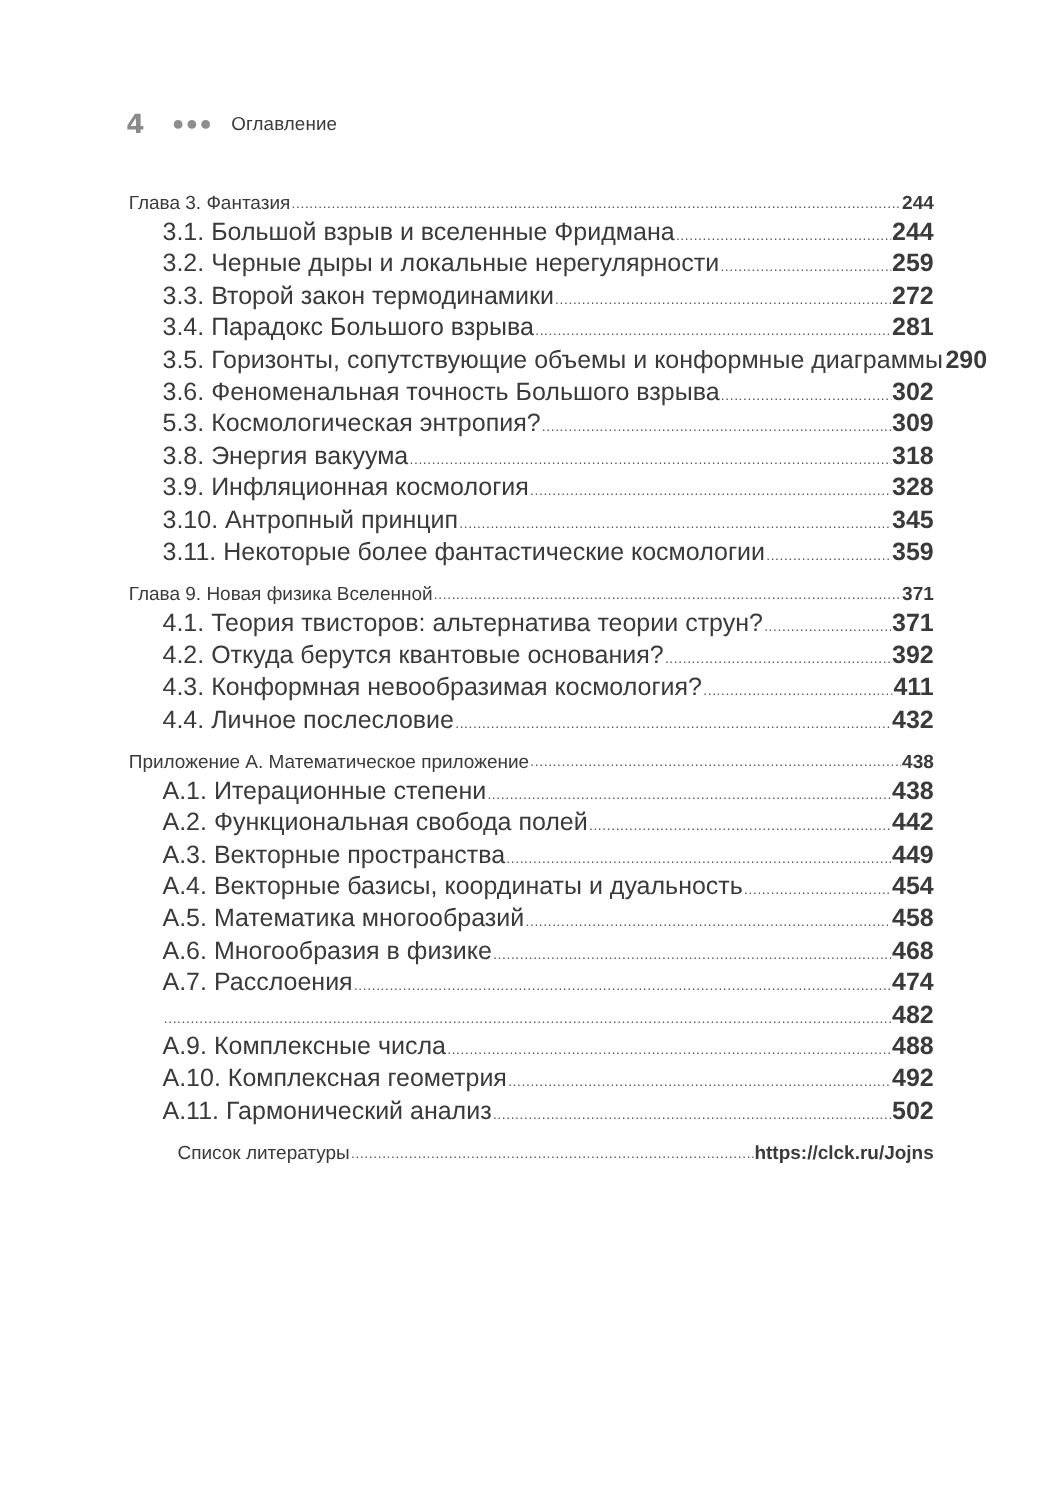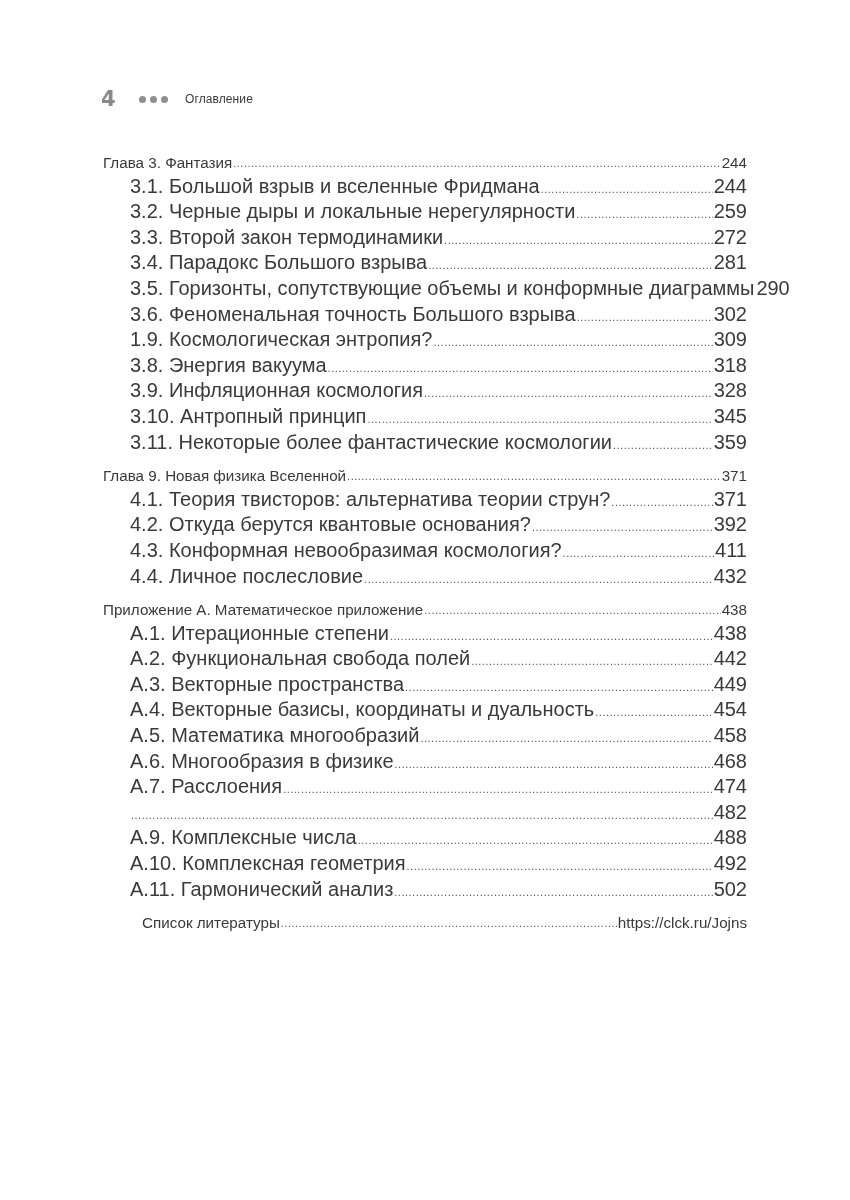--- a/index.html
+++ b/index.html
@@ -2,30 +2,30 @@
 <html><head>
   <meta charset="utf-8">
   <style>
     html, body { margin: 0; padding: 0; background: #ffffff; }
     body { width: 850px; height: 1200px; position: relative; overflow: hidden;
            font-family: "Liberation Sans", "DejaVu Sans", sans-serif; color: #3a3a3a; }
     .header { position: absolute; left: 101px; top: 86px; height: 26px; display: flex; align-items: center; }
     .page-num { font-family: "DejaVu Sans", sans-serif; font-weight: bold; font-size: 21px; color: #8a8a8a; width: 24px; }
     .dots { display: flex; gap: 4px; margin-left: 14px; margin-right: 17px; }
     .dot { width: 7px; height: 7px; border-radius: 50%; background: #8e8e8e; }
-    .running-title { font-size: 12px; color: #3a3a3a; letter-spacing: 0.1px; }
+    .running-title { font-size: 15px; color: #3a3a3a; letter-spacing: 0.1px; }
 
     .toc { position: absolute; left: 103px; top: 152px; width: 644px; }
     .entry { display: flex; align-items: baseline; font-size: 20px; line-height: 22.6px; color: #3a3a3a; white-space: nowrap; }
     .entry.level-1 { font-size: 15.2px; align-items: center; }
     .entry.level-2 { padding-left: 27px; }
     .entry .title { flex: 0 0 auto; }
     .entry .leader { flex: 1 1 auto; overflow: hidden; margin: 0 1px; color: #555; letter-spacing: 0.5px; font-size: 11px; }
     .entry .leader::before { content: "...................................................................................................................................................................................................................................................."; }
-    .entry .page { flex: 0 0 auto; }
+    .entry .page { flex: 0 0 auto; font-weight: bold; }
     .group { margin-bottom: 9px; }
     .group.last { margin-top: 2px; margin-left: 39px; }
   </style>
 </head>
 <body>
 
 <div class="header">
   <span class="page-num">4</span>
   <span class="dots">
     <span class="dot"></span>
@@ -68,21 +68,21 @@
           <span class="title">3.5. Горизонты, сопутствующие объемы и конформные диаграммы</span>
           <span class="leader"></span>
           <span class="page">290</span>
         </div>
         <div class="entry level-2">
           <span class="title">3.6. Феноменальная точность Большого взрыва</span>
           <span class="leader"></span>
           <span class="page">302</span>
         </div>
         <div class="entry level-2">
-          <span class="title">1.9. Космологическая энтропия?</span>
+          <span class="title">5.3. Космологическая энтропия?</span>
           <span class="leader"></span>
           <span class="page">309</span>
         </div>
         <div class="entry level-2">
           <span class="title">3.8. Энергия вакуума</span>
           <span class="leader"></span>
           <span class="page">318</span>
         </div>
         <div class="entry level-2">
           <span class="title">3.9. Инфляционная космология</span>

